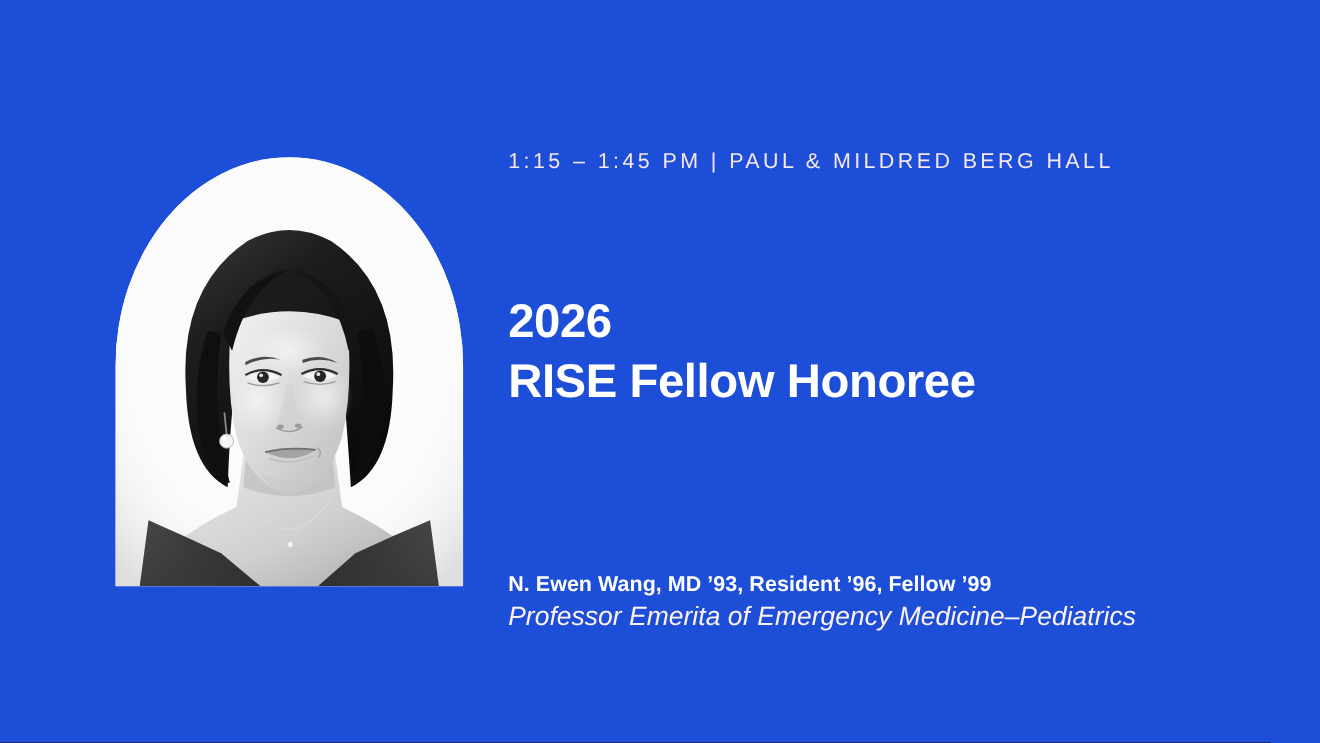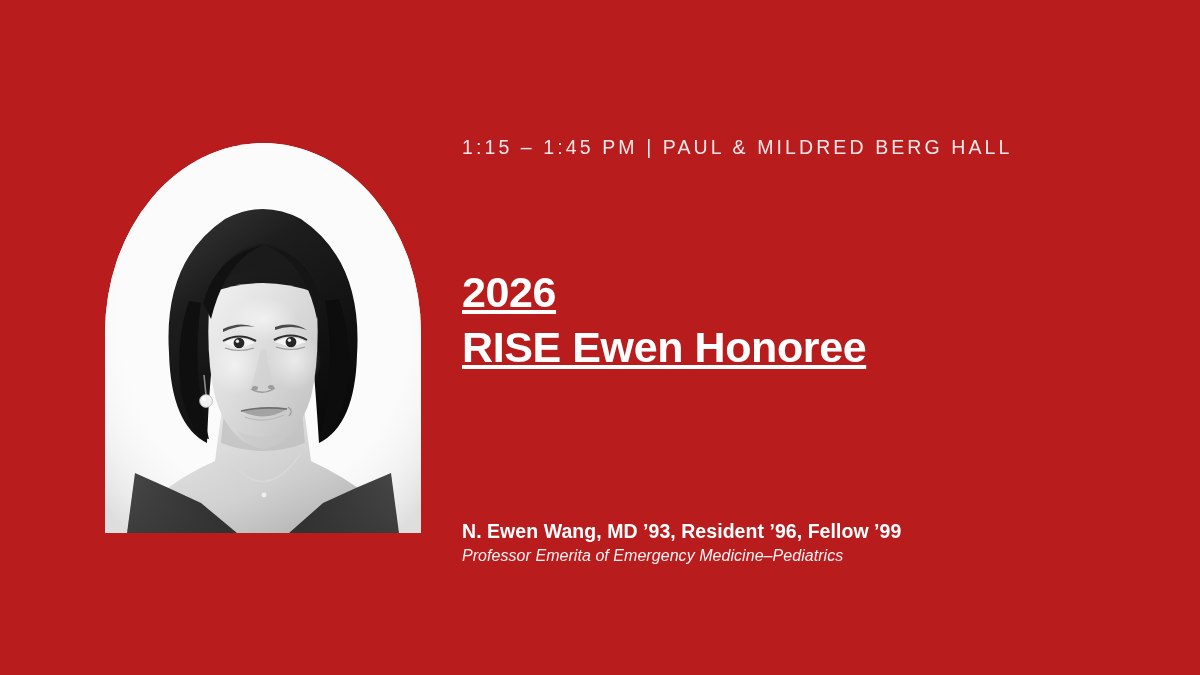--- a/index.html
+++ b/index.html
@@ -6,21 +6,21 @@
   html, body {
     margin: 0;
     padding: 0;
     background: #1a1a1a;
   }
   .slide {
     position: relative;
     width: 1200px;
     height: 675px;
     overflow: hidden;
-    background: #b91c1c;
+    background: #1d4ed8;
     font-family: "Liberation Sans", sans-serif;
     -webkit-font-smoothing: antialiased;
   }
 
   
   .portrait-frame {
     position: absolute;
     left: 105px;
     top: 143px;
     width: 316px;
@@ -60,21 +60,20 @@
   .headline {
     position: absolute;
     top: 265px;
     left: 0;
     color: #ffffff;
     font-size: 43px;
     font-weight: 700;
     line-height: 1.28;
     letter-spacing: -0.4px;
     white-space: nowrap;
-    text-decoration: underline;
   }
   .headline .l2 { display: block; }
   .credit {
     position: absolute;
     top: 480px;
     left: 0;
     width: 700px;
     margin-top: 40px;
   }
   .credit-name {
@@ -82,21 +81,21 @@
     color: #ffffff;
     font-size: 19.5px;
     font-weight: 700;
     letter-spacing: 0.05px;
     white-space: nowrap;
   }
   .credit-title {
     display: block;
     margin-top: 4px;
     color: #fdf2f4;
-    font-size: 16px;
+    font-size: 24px;
     font-weight: 400;
     font-style: italic;
     letter-spacing: 0.05px;
     white-space: nowrap;
   }
 </style>
 </head>
 <body>
 
 <div class="slide">
@@ -200,21 +199,21 @@
       <rect x="0" y="0" width="316" height="390" fill="url(#vig)"></rect>
     </svg>
   </div>
 
   <div class="text-col">
 
     <div class="eyebrow">1:15 – 1:45 PM | PAUL &amp; MILDRED BERG HALL</div>
 
     <div class="headline">
       <span class="l1">2026</span>
-      <span class="l2">RISE Ewen Honoree</span>
+      <span class="l2">RISE Fellow Honoree</span>
     </div>
 
     <div class="credit">
       <span class="credit-name">N. Ewen Wang, MD ’93, Resident ’96, Fellow ’99</span>
       <span class="credit-title">Professor Emerita of Emergency Medicine–Pediatrics</span>
     </div>
 
   </div>
 </div>
 

